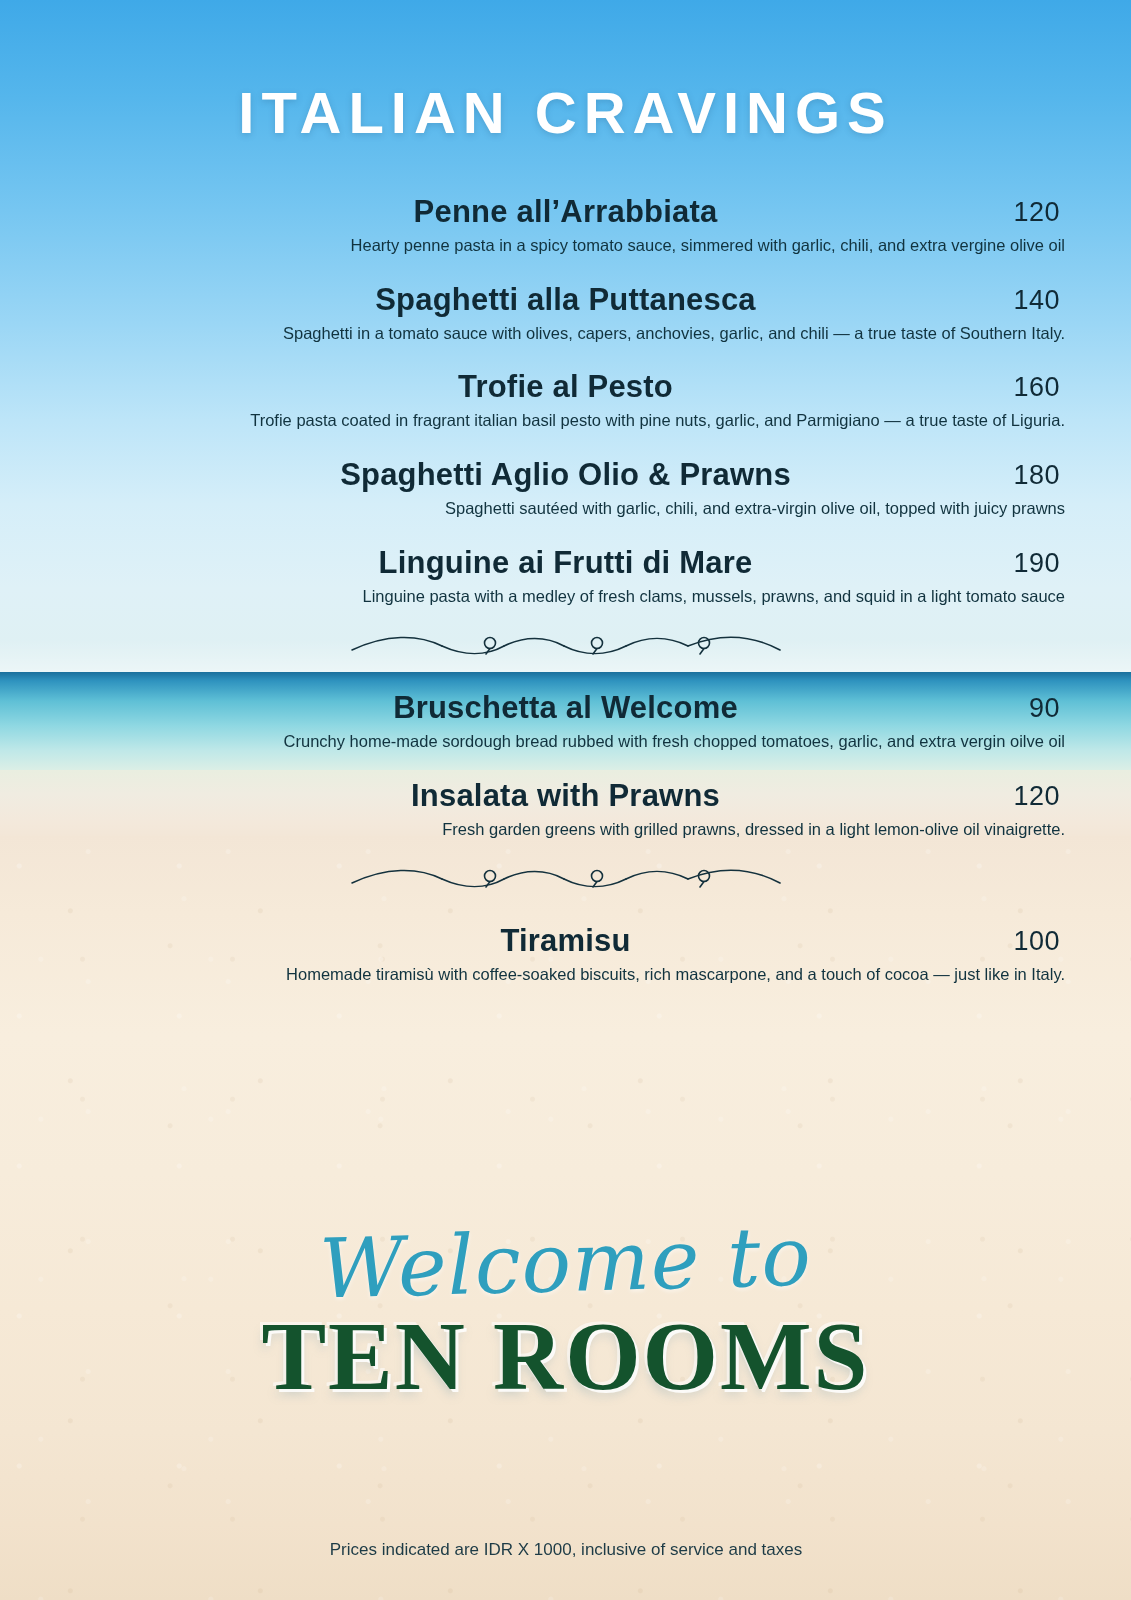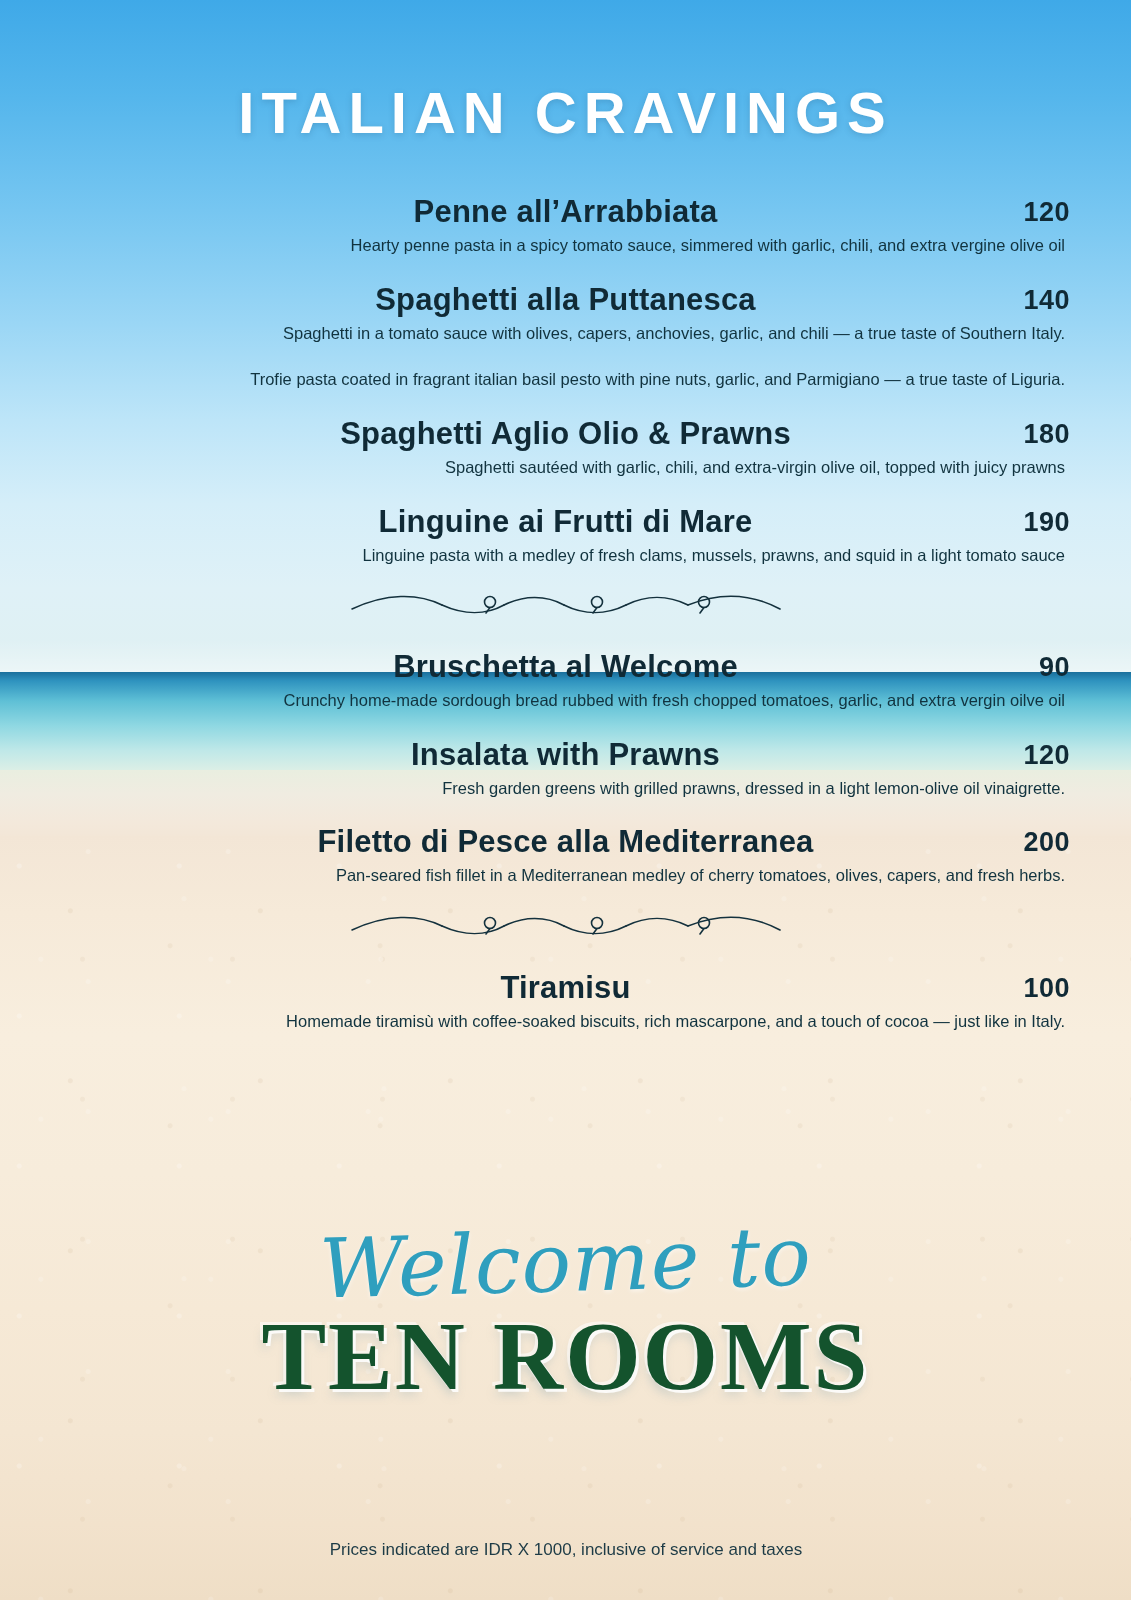--- a/index.html
+++ b/index.html
@@ -118,25 +118,25 @@
     color: #102a36;
     font-size: 31px;
     font-weight: 700;
     letter-spacing: .2px;
     text-align: center;
     flex: 0 1 auto;
     max-width: 760px;
   }
   .item-price {
     position: absolute;
-    right: 1px;
+    right: 11px;
     bottom: 2px;
     color: #102a36;
     font-size: 27px;
-    font-weight: 700;
+    font-weight: 400;
     letter-spacing: .5px;
     margin-top: 23px;
   }
   .item-desc {
     margin-top: 5px;
     text-align: right;
     color: #11333f;
     font-size: 16.5px;
     font-weight: 400;
     line-height: 1.25;
@@ -220,20 +220,24 @@
 
       <div class="menu-item">
         <div class="item-head">
           <div class="item-name">Spaghetti alla Puttanesca</div>
           <div class="item-price">140</div>
         </div>
         <div class="item-desc">Spaghetti in a tomato sauce with olives, capers, anchovies, garlic, and chili — a true taste of Southern Italy.</div>
       </div>
 
       <div class="menu-item">
+        <div class="item-head">
+          <div class="item-name">Trofie al Pesto</div>
+          <div class="item-price">160</div>
+        </div>
         <div class="item-desc">Trofie pasta coated in fragrant italian basil pesto with pine nuts, garlic, and Parmigiano — a true taste of Liguria.</div>
       </div>
 
       <div class="menu-item">
         <div class="item-head">
           <div class="item-name">Spaghetti Aglio Olio &amp; Prawns</div>
           <div class="item-price">180</div>
         </div>
         <div class="item-desc">Spaghetti sautéed with garlic, chili, and extra-virgin olive oil, topped with juicy prawns</div>
       </div>
@@ -276,27 +280,20 @@
       </div>
 
       <div class="menu-item">
         <div class="item-head">
           <div class="item-name">Insalata with Prawns</div>
           <div class="item-price">120</div>
         </div>
         <div class="item-desc">Fresh garden greens with grilled prawns, dressed in a light lemon-olive oil vinaigrette.</div>
       </div>
 
-      <div class="menu-item">
-        <div class="item-head">
-          <div class="item-name">Filetto di Pesce alla Mediterranea</div>
-          <div class="item-price">200</div>
-        </div>
-        <div class="item-desc">Pan-seared fish fillet in a Mediterranean medley of cherry tomatoes, olives, capers, and fresh herbs.</div>
-      </div>
 
     </div>
 
     <svg class="divider" viewBox="0 0 440 34">
       <g fill="none" stroke="#14313d" stroke-width="1.6" stroke-linecap="round">
         <path d="M6 20 C 40 4, 72 4, 96 16"></path>
         <path d="M96 16 C 118 26, 140 26, 158 16"></path>
         <path d="M158 16 C 178 6, 200 6, 218 16"></path>
         <path d="M218 16 C 238 26, 260 26, 280 16"></path>
         <path d="M280 16 C 300 6, 322 6, 342 16"></path>

